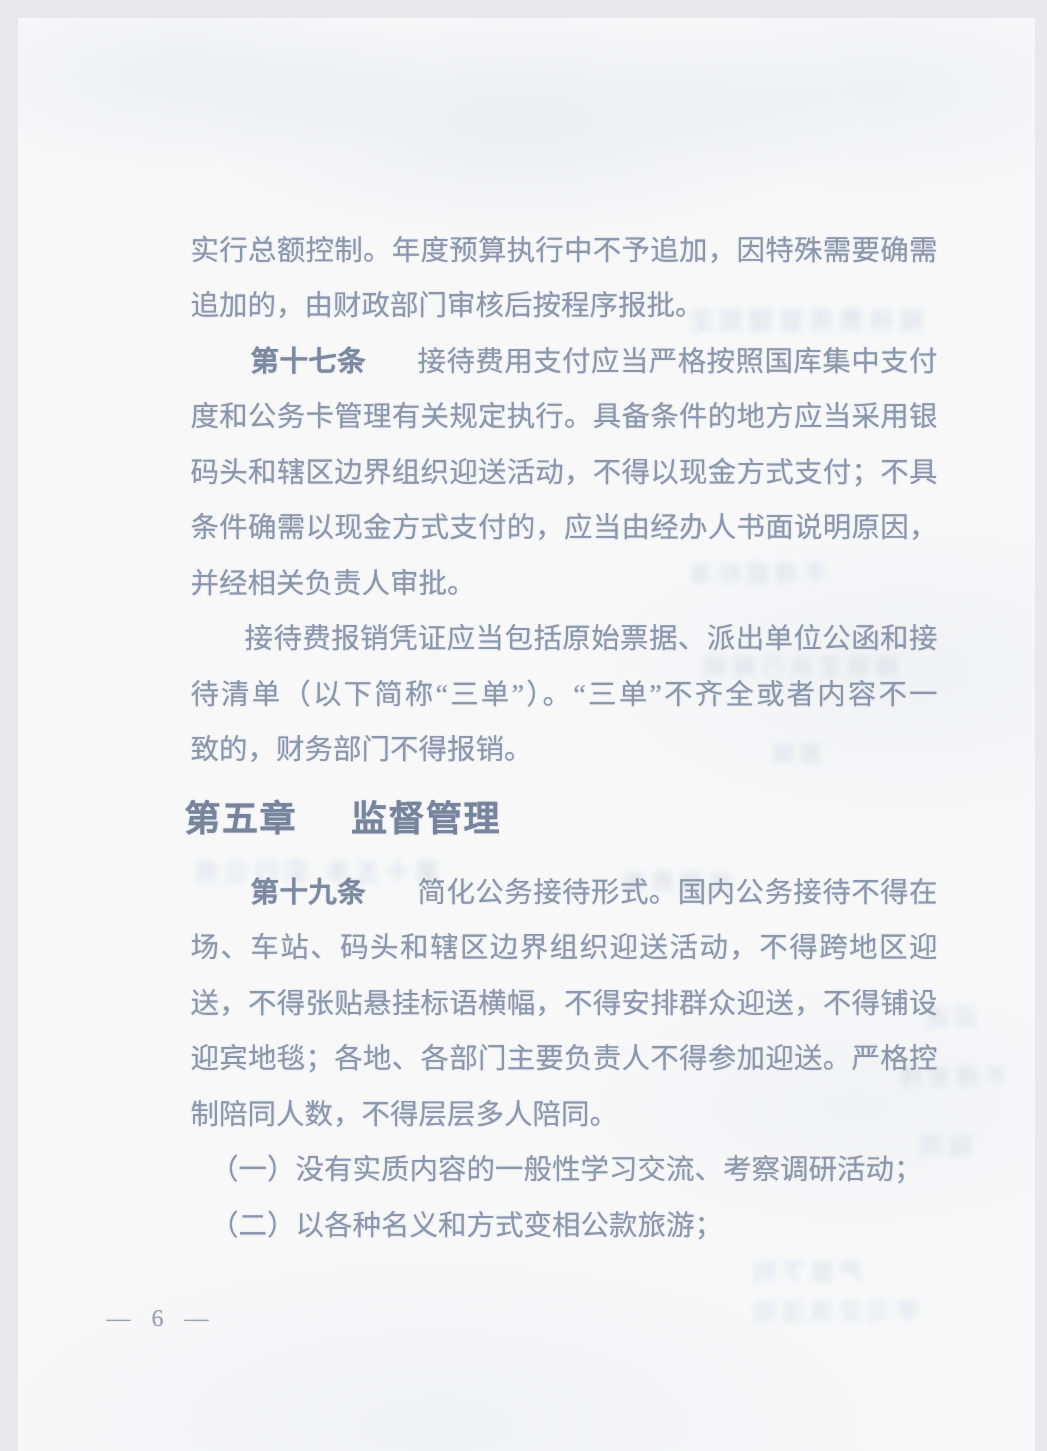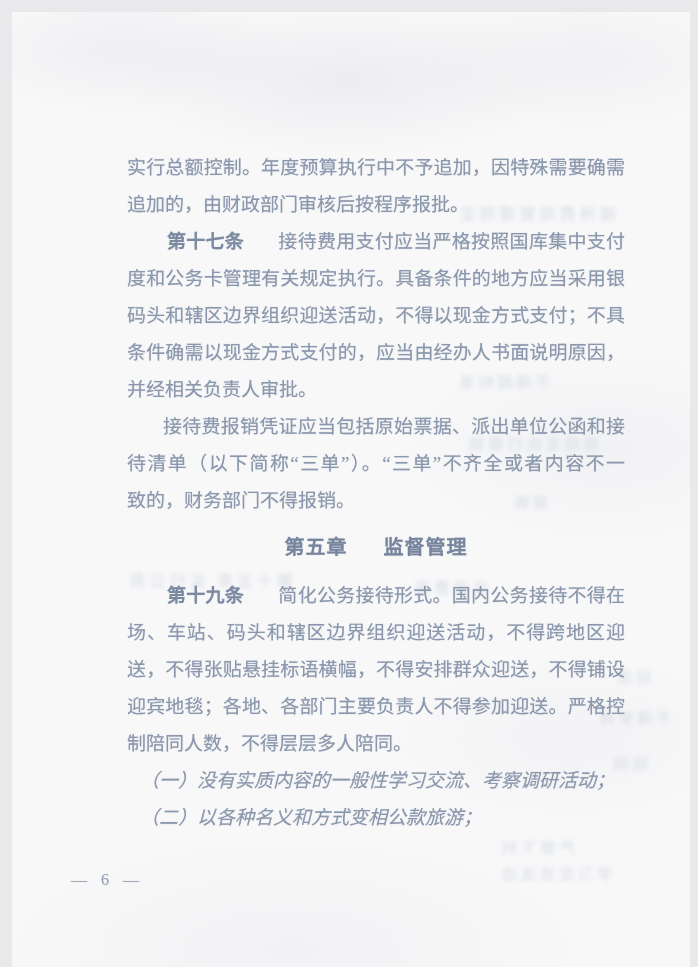--- a/index.html
+++ b/index.html
@@ -43,31 +43,30 @@
   }
   .paragraph { }
   .line {
     height:33px; line-height:33px;
     text-align:justify;
     text-align-last:left;
     overflow:hidden;
   }
   .line.full { text-align-last:justify; }
   .line.ind      { padding-left:36px; }
-  .line.ind-list { padding-left:13px;font-style:italic; }
+  .line.ind-list { padding-left:13px; }
   .term { font-weight:bold; color:#7c8aa1; }
   .gap { display:inline-block; width:22px; }
 
   .chapter-heading {
     height:33px; line-height:33px;
     margin:14px 0 15px;
-    text-align:center;
     font-weight:bold;
     color:#76859d;
-    font-size:20px;
+    font-size:24px;
     letter-spacing:1px;
     text-shadow:0 0 1px rgba(118,133,157,0.5);
   }
   .chapter-heading .gap { width:20px; }
 
   .page-number {
     position:absolute;
     left:55px; top:855px;
     color:#97a2b4;
     font-size:16px;

